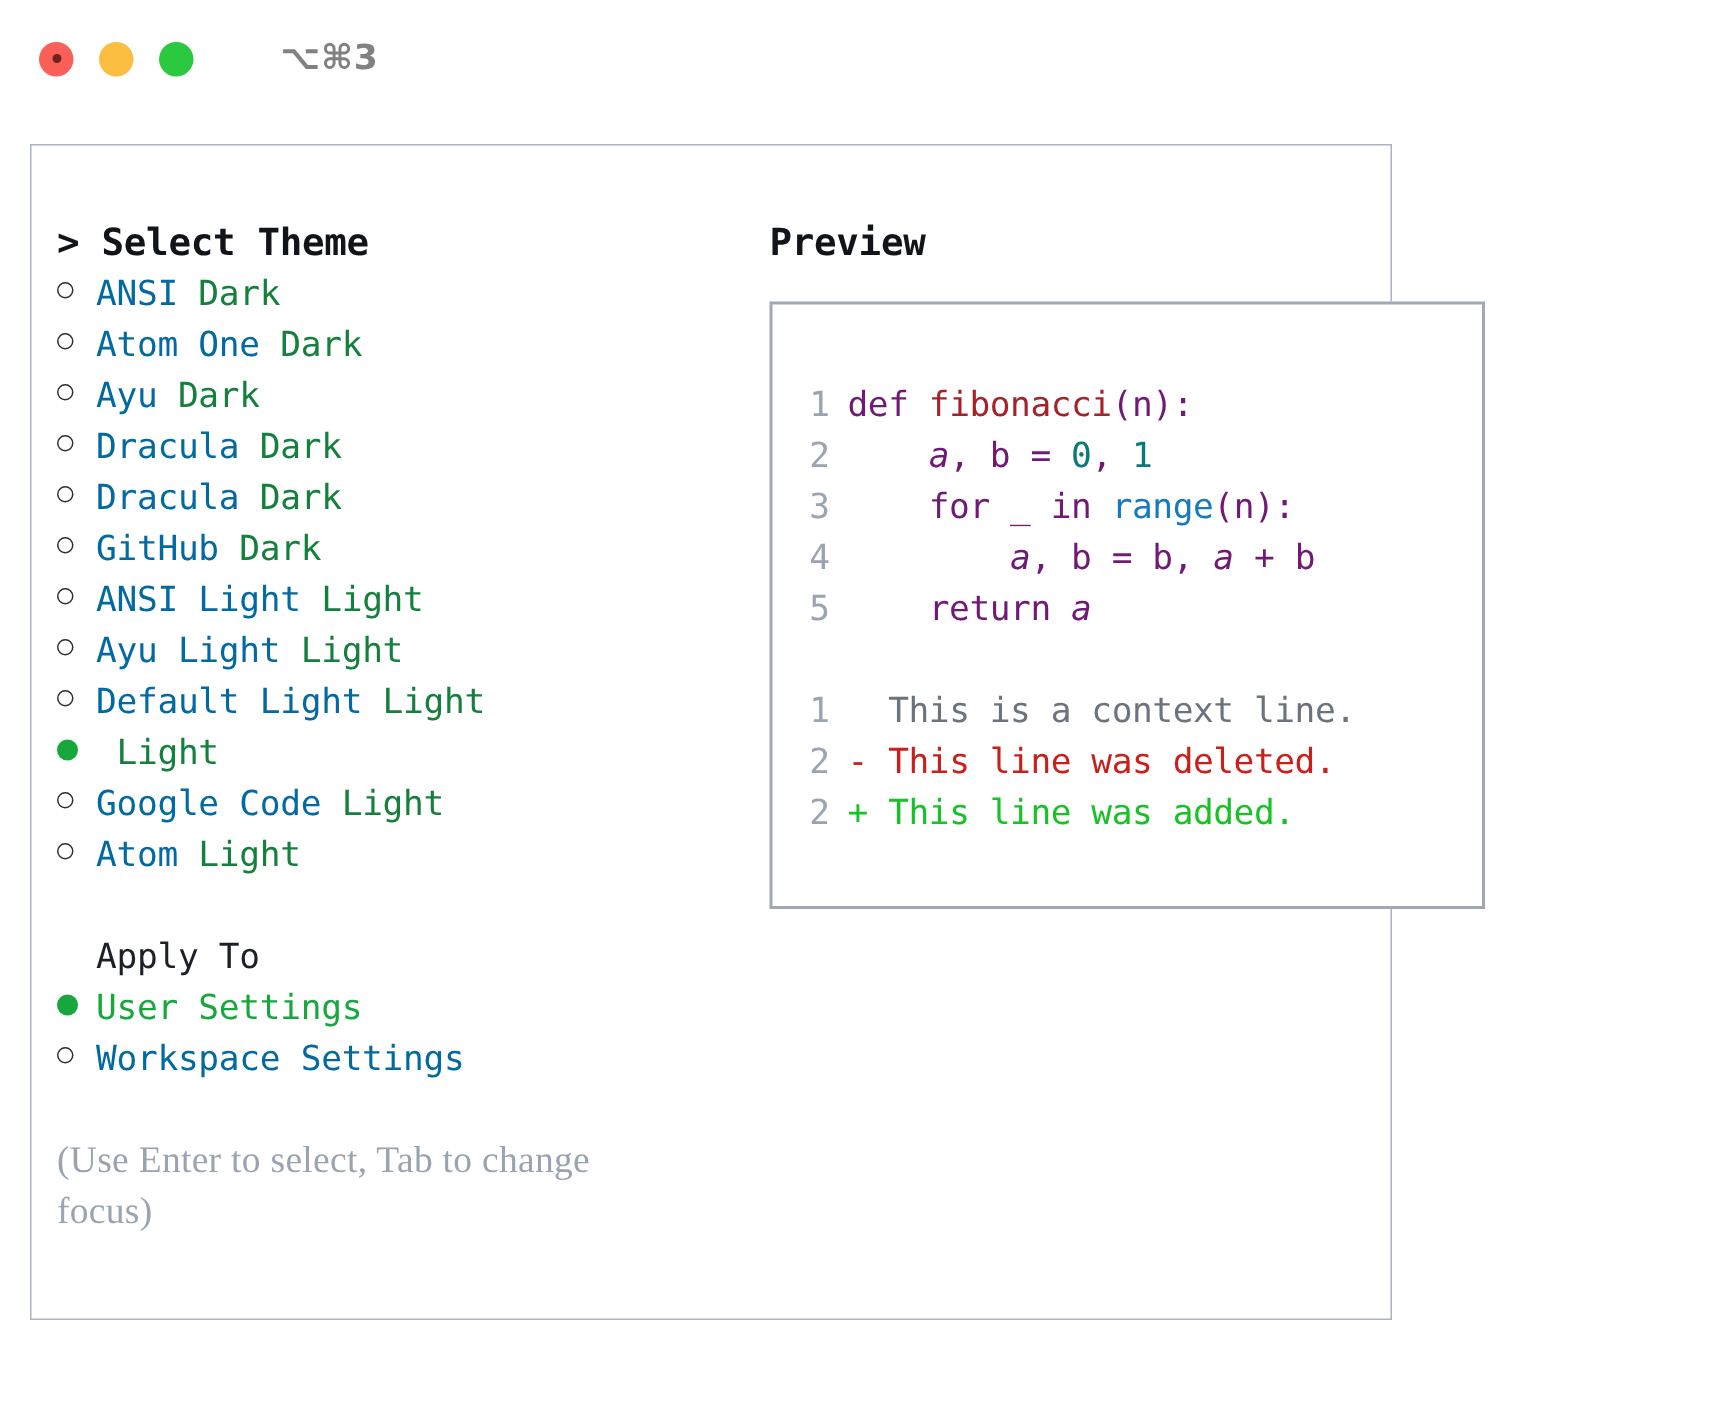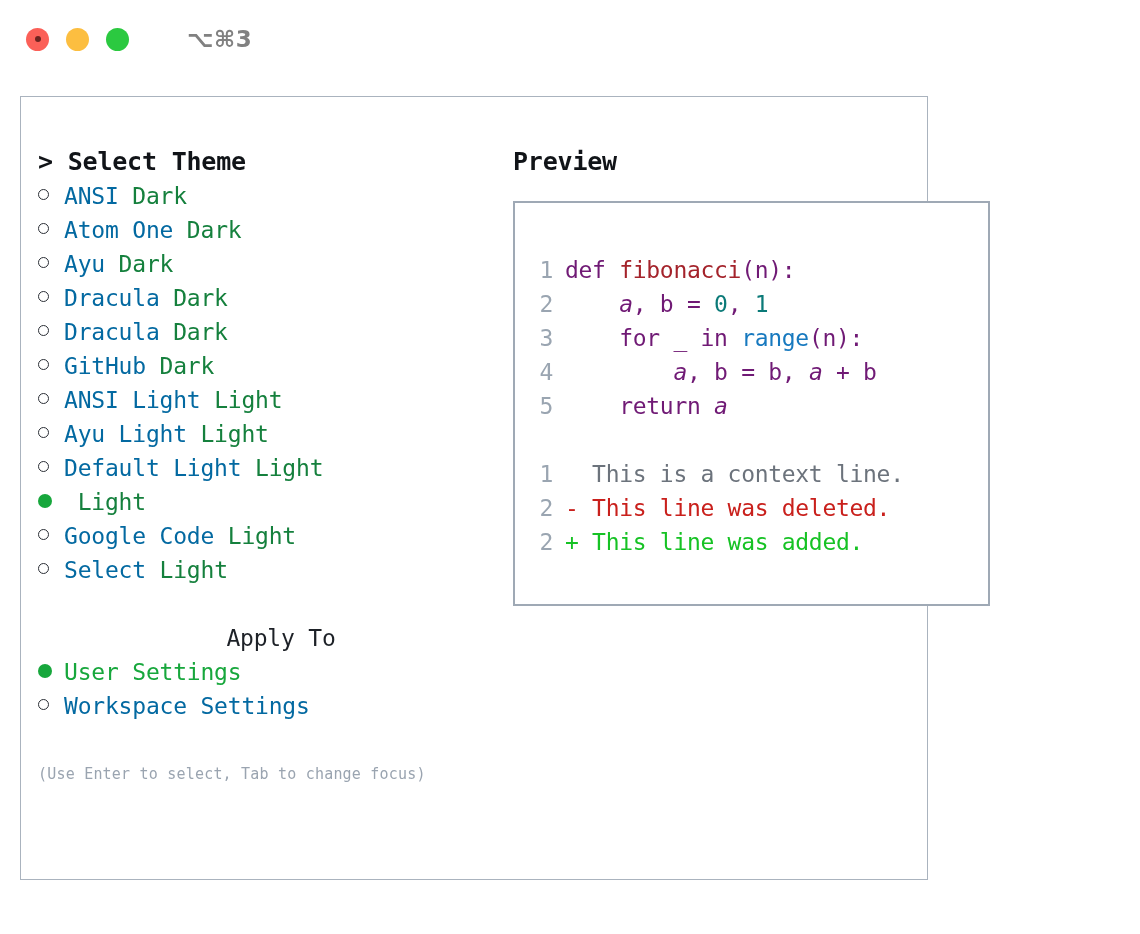--- a/index.html
+++ b/index.html
@@ -146,31 +146,31 @@
   .opt-tag    { color: #15803d; }
 
   #apply-section { margin-top: 34px; }
   #apply-header {
     font-size: 23px;
     color: #1d2127;
     line-height: 34px;
     padding-left: 26px;
     white-space: pre;
     letter-spacing: -0.2px;
-    text-align: center;
   }
 
   #hint-text {
     margin-top: 34px;
-    font-size: 15px;
+    font-size: 25px;
     color: #9aa4b0;
     line-height: 34px;
     width: 410px;
     white-space: pre-wrap;
     letter-spacing: 0.2px;
+    font-family: Liberation Serif, serif;
   }
 
   
   #right-column {
     position: absolute;
     left: 492px;
     top: 48px;
     width: 500px;
   }
   #preview-header {
@@ -247,21 +247,21 @@
             <div class="opt-row"><span class="bullet"><span class="ring"></span></span><span class="opt-name">Atom One</span><span class="opt-tag"> Dark</span></div>
             <div class="opt-row"><span class="bullet"><span class="ring"></span></span><span class="opt-name">Ayu</span><span class="opt-tag"> Dark</span></div>
             <div class="opt-row"><span class="bullet"><span class="ring"></span></span><span class="opt-name">Dracula</span><span class="opt-tag"> Dark</span></div>
             <div class="opt-row"><span class="bullet"><span class="ring"></span></span><span class="opt-name">Dracula</span><span class="opt-tag"> Dark</span></div>
             <div class="opt-row"><span class="bullet"><span class="ring"></span></span><span class="opt-name">GitHub</span><span class="opt-tag"> Dark</span></div>
             <div class="opt-row"><span class="bullet"><span class="ring"></span></span><span class="opt-name">ANSI Light</span><span class="opt-tag"> Light</span></div>
             <div class="opt-row"><span class="bullet"><span class="ring"></span></span><span class="opt-name">Ayu Light</span><span class="opt-tag"> Light</span></div>
             <div class="opt-row"><span class="bullet"><span class="ring"></span></span><span class="opt-name">Default Light</span><span class="opt-tag"> Light</span></div>
             <div class="opt-row"><span class="bullet"><span class="dot"></span></span><span class="opt-tag"> Light</span></div>
             <div class="opt-row"><span class="bullet"><span class="ring"></span></span><span class="opt-name">Google Code</span><span class="opt-tag"> Light</span></div>
-            <div class="opt-row"><span class="bullet"><span class="ring"></span></span><span class="opt-name">Select</span><span class="opt-tag"> Light</span></div>
+            <div class="opt-row"><span class="bullet"><span class="ring"></span></span><span class="opt-name">Atom</span><span class="opt-tag"> Light</span></div>
           </div>
 
         <div id="apply-section">
           <div id="apply-header">Apply To</div>
           <div id="apply-options">
               <div class="opt-row"><span class="bullet"><span class="dot"></span></span><span class="opt-name selected">User Settings</span></div>
               <div class="opt-row"><span class="bullet"><span class="ring"></span></span><span class="opt-name">Workspace Settings</span></div>
             </div>
         </div>
 

